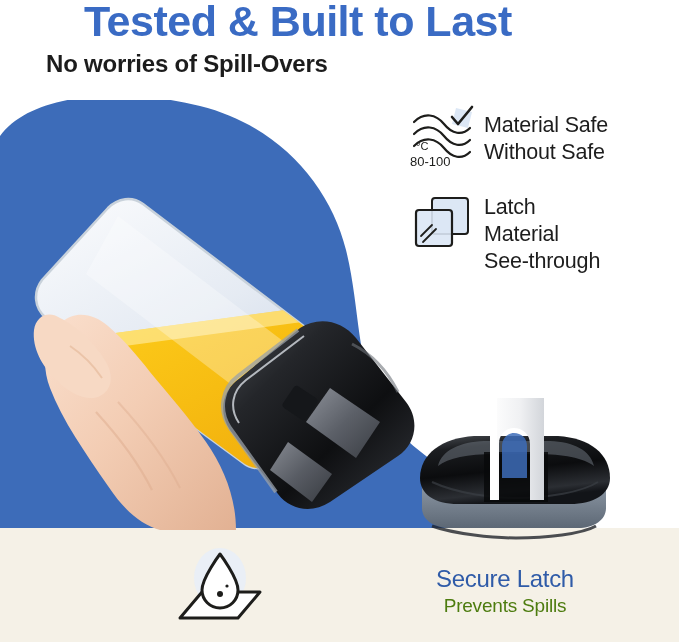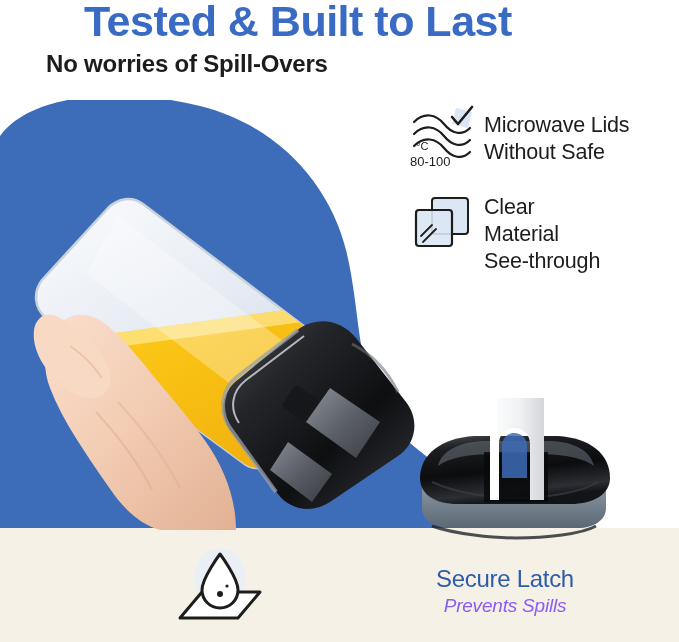--- a/index.html
+++ b/index.html
@@ -125,22 +125,21 @@
   }
   .latch-title {
     font-size: 24px;
     font-weight: 400;
     color: #2f5ba8;
     letter-spacing: -0.3px;
     line-height: 1.1;
   }
   .latch-sub {
     font-size: 19px;
-    font-style: italic;
-    color: #8b5cf6;
+    color: #4d7c0f;
     letter-spacing: -0.2px;
     margin-top: 3px;
   }
 </style>
 </head>
 <body>
 
 <div id="infographic">
 
   <div class="blue-blob">
@@ -328,42 +327,42 @@
 
           <path d="M 4,18 C 14,8 26,10 34,20 C 42,30 52,32 60,24" stroke="#1d1d1b" stroke-width="2.2" fill="none" stroke-linecap="round"></path>
           <path d="M 4,30 C 14,20 26,22 34,32 C 42,42 52,44 60,36" stroke="#1d1d1b" stroke-width="2.2" fill="none" stroke-linecap="round"></path>
           <path d="M 4,42 C 14,32 26,34 34,44 C 42,54 52,56 60,48" stroke="#1d1d1b" stroke-width="2.2" fill="none" stroke-linecap="round"></path>
 
           <text x="6" y="46" font-family="'Liberation Sans', sans-serif" font-size="11" fill="#1d1d1b">°C</text>
           <text x="0" y="62" font-family="'Liberation Sans', sans-serif" font-size="13" fill="#1d1d1b">80-100</text>
         </svg>
       </div>
       <div class="feature-label">
-        <div>Microwave Lids</div>
+        <div>Material Safe</div>
         <div>Without Safe</div>
       </div>
     </div>
 
 
     <div class="feature-row r3">
       <div class="feature-icon">
         <svg width="74" height="66" viewBox="0 0 74 66" xmlns="http://www.w3.org/2000/svg">
 
           <rect x="22" y="6" width="36" height="36" rx="3" fill="#dce7f5" stroke="#1d1d1b" stroke-width="2"></rect>
 
           <rect x="6" y="18" width="36" height="36" rx="3" fill="#dce7f5" fill-opacity="0.9" stroke="#1d1d1b" stroke-width="2.2"></rect>
 
           <g stroke="#1d1d1b" stroke-width="1.8" stroke-linecap="round">
             <path d="M 11,44 L 22,33"></path>
             <path d="M 13,50 L 26,37"></path>
           </g>
         </svg>
       </div>
       <div class="feature-label">
-        <div>Clear</div>
+        <div>Latch</div>
         <div>Material</div>
         <div>See-through</div>
       </div>
     </div>
   </div>
 
   <div class="drop-icon-wrap">
     <svg width="104" height="82" viewBox="0 0 104 82" xmlns="http://www.w3.org/2000/svg">
 
       <ellipse cx="52" cy="30" rx="26" ry="30" fill="#e7eef8" opacity="0.85"></ellipse>

